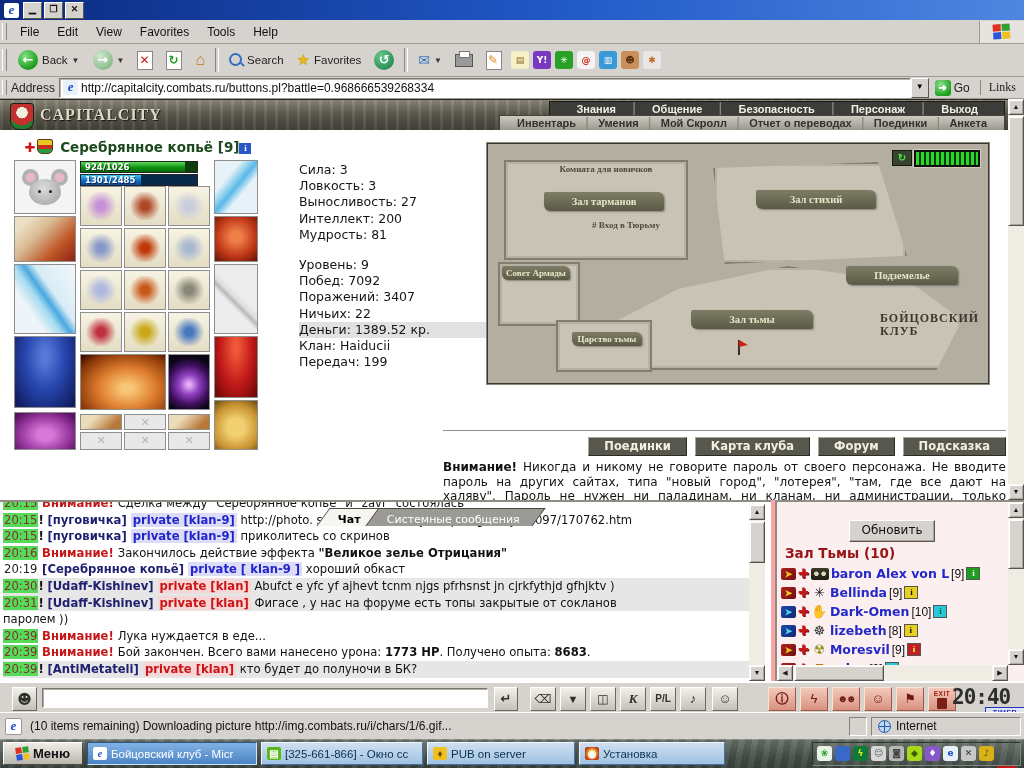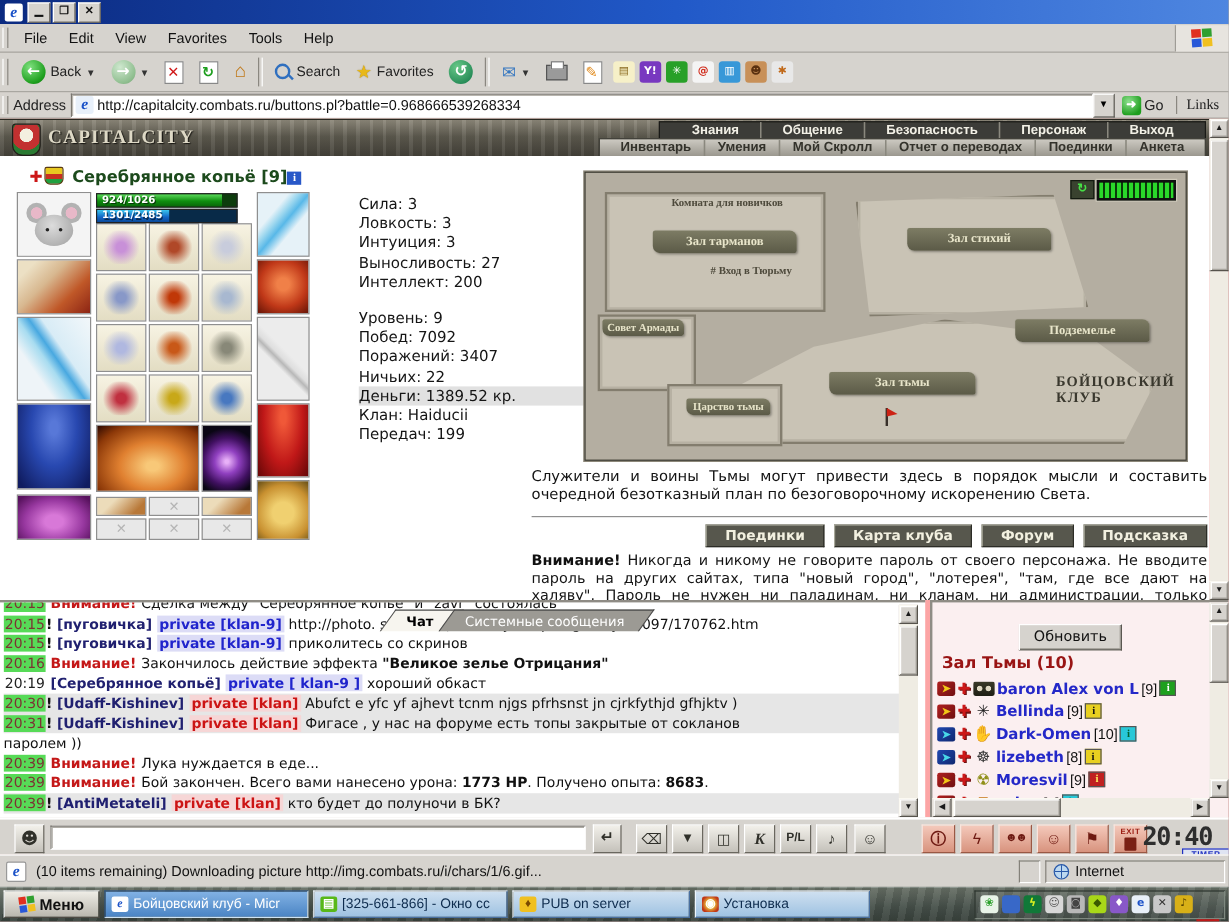--- a/index.html
+++ b/index.html
@@ -438,23 +438,23 @@
         <div class="cell it-gloves" style="left:200px;top:58px;width:44px;height:46px"></div>
         <div class="cell it-sword" style="left:200px;top:106px;width:44px;height:70px"></div>
         <div class="cell it-skirt" style="left:200px;top:178px;width:44px;height:62px"></div>
         <div class="cell it-boots" style="left:200px;top:242px;width:44px;height:50px"></div>
       </div>
 
       <div class="stats">
         <div id="stats-primary">
             <div class="stat-row">Сила: <b class="v">3</b></div>
             <div class="stat-row">Ловкость: <b class="v">3</b></div>
-            <div class="stat-row">Интуиция: <b class="v">3</b></div>
             <div class="stat-row">Выносливость: <b class="v">27</b></div>
             <div class="stat-row">Интеллект: <b class="v">200</b></div>
+            <div class="stat-row">Мудрость: <b class="v">81</b></div>
           </div>
         <div class="gapline"></div>
         <div id="stats-secondary">
             <div class="stat-row">Уровень: <b class="v">9</b></div>
             <div class="stat-row">Побед: <b class="v">7092</b></div>
             <div class="stat-row">Поражений: <b class="v">3407</b></div>
             <div class="stat-row">Ничьих: <b class="v">22</b></div>
             <div class="stat-row grayv">Деньги: <b class="v">1389.52 кр.</b></div>
             <div class="stat-row">Клан: <b class="v">Haiducii</b></div>
             <div class="stat-row">Передач: <b class="v">199</b></div>
@@ -479,21 +479,20 @@
         <div class="clubtext" style="left:392px;top:168px">
           <span>БОЙЦОВСКИЙ</span><br><span>КЛУБ</span>
         </div>
         <div class="flagmark" style="left:250px;top:196px">
             <i></i>
           </div>
         <div class="mapref" style="left:404px;top:6px">↻</div>
         <div class="led" style="left:426px;top:6px"></div>
       </div>
 
-      <div class="desc">Служители и воины Тьмы могут привести здесь в порядок мысли и составить очередной безотказный план по безоговорочному искоренению Света.</div>
       <div class="hr"></div>
 
       <div class="btnrow">
         <div class="gbtn">Поединки</div>
         <div class="gbtn">Карта клуба</div>
         <div class="gbtn">Форум</div>
         <div class="gbtn">Подсказка</div>
       </div>
 
       <div class="warning">

